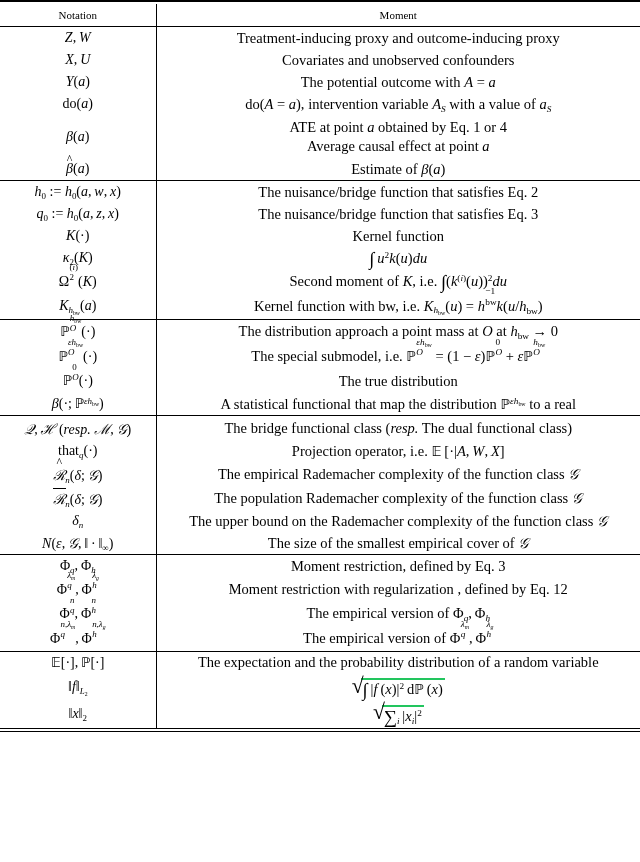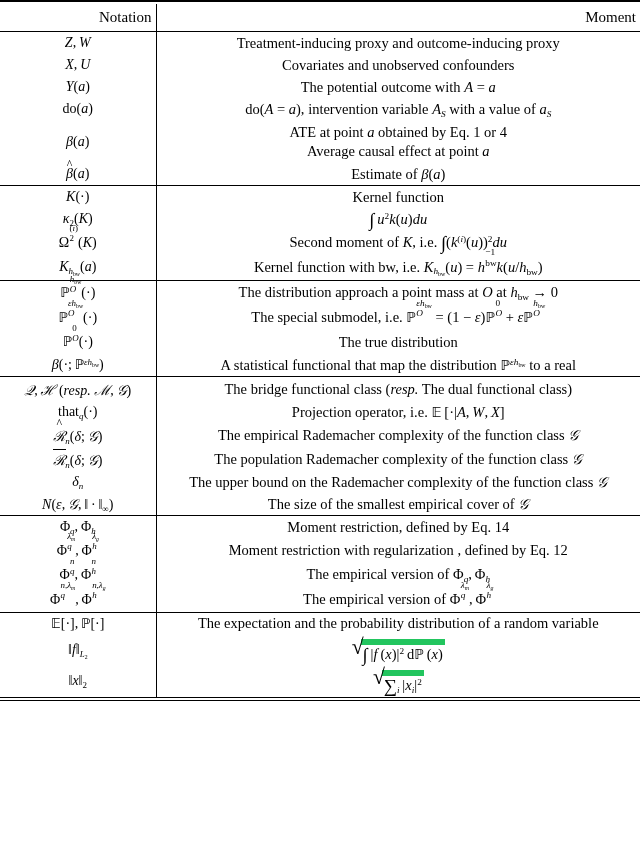--- a/index.html
+++ b/index.html
@@ -77,23 +77,23 @@
   }
   td.meaning-cell {
     text-align: center;
     vertical-align: middle;
     padding: 2.5px 8px;
     font-size: 14.5px;
   }
 
   th.hdr {
     font-weight: normal;
-    font-size: 15px;
+    font-size: 11px;
     padding: 5px 4px 5px 4px;
-    text-align: right;
+    text-align: center;
     vertical-align: middle;
   }
   th.hdr-notation { border-right: 1.2px solid #000; }
 
   
   .mi { font-style: italic; font-family: "Liberation Serif", "DejaVu Serif", serif; }
   .mup { font-style: normal; }
   .cal {
     font-family: "DejaVu Serif", "Liberation Serif", serif;
     font-style: italic;
@@ -154,21 +154,21 @@
   }
   .sqrt > .radical {
     position: absolute;
     left: 0;
     top: -0.04em;
     font-size: 1.5em;
     line-height: 0.92;
   }
   .sqrt > .rad-body {
     display: inline-block;
-    border-top: 6px solid #22c55e;
+    border-top: 2px solid #22c55e;
     padding: 0.08em 0.12em 0 0.12em;
   }
   .bigop { font-size: 1.28em; line-height: 0.7; vertical-align: -0.12em; }
   .twoline { line-height: 1.32; }
   .nowrap { white-space: nowrap; }
 </style>
 </head>
 <body>
 
 <div id="notation-table">
@@ -221,20 +221,28 @@
     <tr>
       <td class="notation-cell"><span class="hat-wrap"><span class="acc">^</span><span class="mi">β</span></span>(<span class="mi">a</span>)</td>
       <td class="meaning-cell">Estimate of <span class="mi">β</span>(<span class="mi">a</span>)</td>
     </tr>
 
     <tr class="rule-mid">
           <td colspan="2"></td>
         </tr>
 
     <tr>
+      <td class="notation-cell"><span class="mi">h</span><sub>0</sub> := <span class="mi">h</span><sub>0</sub>(<span class="mi">a</span>, <span class="mi">w</span>, <span class="mi">x</span>)</td>
+      <td class="meaning-cell">The nuisance/bridge function that satisfies Eq. 2</td>
+    </tr>
+    <tr>
+      <td class="notation-cell"><span class="mi">q</span><sub>0</sub> := <span class="mi">h</span><sub>0</sub>(<span class="mi">a</span>, <span class="mi">z</span>, <span class="mi">x</span>)</td>
+      <td class="meaning-cell">The nuisance/bridge function that satisfies Eq. 3</td>
+    </tr>
+    <tr>
       <td class="notation-cell"><span class="mi">K</span>(·)</td>
       <td class="meaning-cell">Kernel function</td>
     </tr>
     <tr>
       <td class="notation-cell"><span class="mi">κ</span><sub>2</sub>(<span class="mi">K</span>)</td>
       <td class="meaning-cell"><span class="bigop">∫</span> <span class="mi">u</span><sup>2</sup><span class="mi">k</span>(<span class="mi">u</span>)<span class="mi">du</span></td>
     </tr>
     <tr>
       <td class="notation-cell">Ω<span class="subsup"><span class="up">(<span class="mi">i</span>)</span><span class="dn">2</span></span>(<span class="mi">K</span>)</td>
       <td class="meaning-cell">Second moment of <span class="mi">K</span>, i.e. <span class="bigop">∫</span>(<span class="mi">k</span><sup>(<span class="mi">i</span>)</sup>(<span class="mi">u</span>))<sup>2</sup><span class="mi">du</span></td>
@@ -293,21 +301,21 @@
       <td class="notation-cell"><span class="mi">N</span>(<span class="mi">ε</span>, <span class="cal">𝒢</span>, ‖ · ‖<sub>∞</sub>)</td>
       <td class="meaning-cell">The size of the smallest empirical cover of <span class="cal">𝒢</span></td>
     </tr>
 
     <tr class="rule-mid">
           <td colspan="2"></td>
         </tr>
 
     <tr>
       <td class="notation-cell">Φ<sub><span class="mi">q</span></sub>, Φ<sub><span class="mi">h</span></sub></td>
-      <td class="meaning-cell">Moment restriction, defined by Eq. 14</td>
+      <td class="meaning-cell">Moment restriction, defined by Eq. 3</td>
     </tr>
     <tr>
       <td class="notation-cell">Φ<span class="subsup"><span class="up"><span class="mi">λ</span><sub><span class="mi">m</span></sub></span><span class="dn"><span class="mi">q</span></span></span>, Φ<span class="subsup"><span class="up"><span class="mi">λ</span><sub><span class="mi">g</span></sub></span><span class="dn"><span class="mi">h</span></span></span></td>
       <td class="meaning-cell">Moment restriction with regularization , defined by Eq. 12</td>
     </tr>
     <tr>
       <td class="notation-cell">Φ<span class="subsup"><span class="up"><span class="mi">n</span></span><span class="dn"><span class="mi">q</span></span></span>, Φ<span class="subsup"><span class="up"><span class="mi">n</span></span><span class="dn"><span class="mi">h</span></span></span></td>
       <td class="meaning-cell">The empirical version of Φ<sub><span class="mi">q</span></sub>, Φ<sub><span class="mi">h</span></sub></td>
     </tr>
     <tr>

